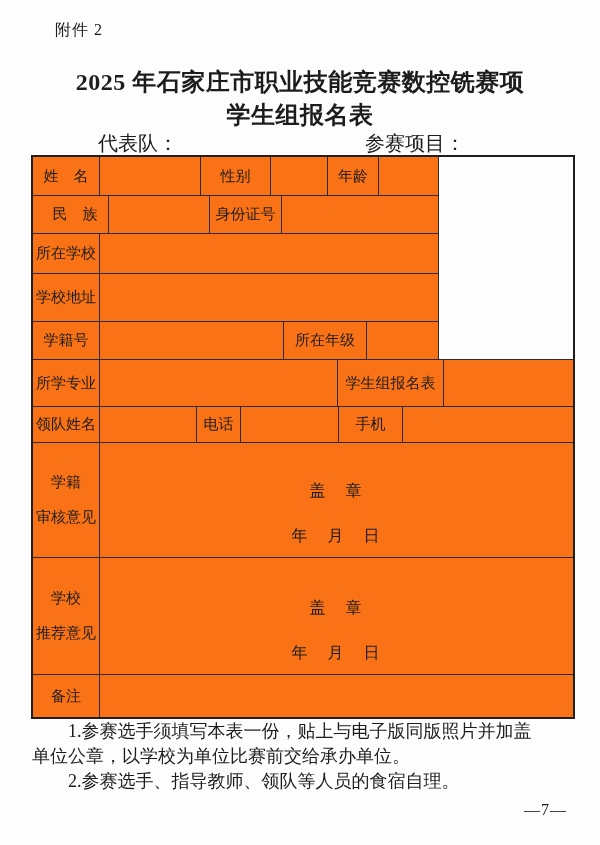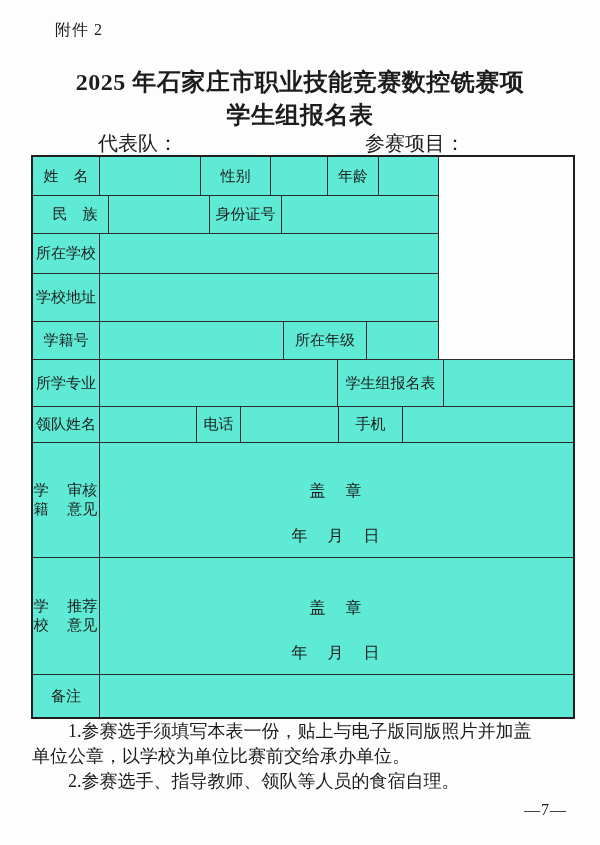--- a/index.html
+++ b/index.html
@@ -18,35 +18,35 @@
   .title-line { font-size:24px; font-weight:bold; line-height:33px; letter-spacing:0.5px; }
 
   .subheader { position:absolute; top:130px; left:10px; width:600px; height:22px; font-size:20px; }
   .team-label  { position:absolute; left:88px;  top:0; }
   .event-label { position:absolute; left:355px; top:0; }
 
   .form-table {
     position:absolute; left:31px; top:155px;
     width:544px; height:564px;
     border:2px solid #1f1f1f;
-    background:#5eead4;
+    background:#f97316;
   }
   .trow { display:flex; width:100%; border-bottom:1px solid #2b2b2b; }
   .trow.last { border-bottom:none; }
   .trow.narrow { width:405px; }        
   .cell {
     border-right:1px solid #2b2b2b;
     display:flex; align-items:center; justify-content:center;
     font-size:15px; text-align:center; line-height:1.25;
     flex-shrink:0;
   }
   .cell.open  { border-right:none; }   
   .cell.fill  { flex:1 1 auto; }
   .label-col { width:67px; }
-  .stack { display:flex; flex-direction:row; align-items:center; gap:16px; }
+  .stack { display:flex; flex-direction:column; align-items:center; gap:16px; }
 
   .photo-box {
     position:absolute; top:0; right:0;
     width:135px; height:203px;
     border-left:1px solid #2b2b2b;
     border-bottom:1px solid #2b2b2b;
     background:#fdfdfd;
   }
 
   .seal-cell {

